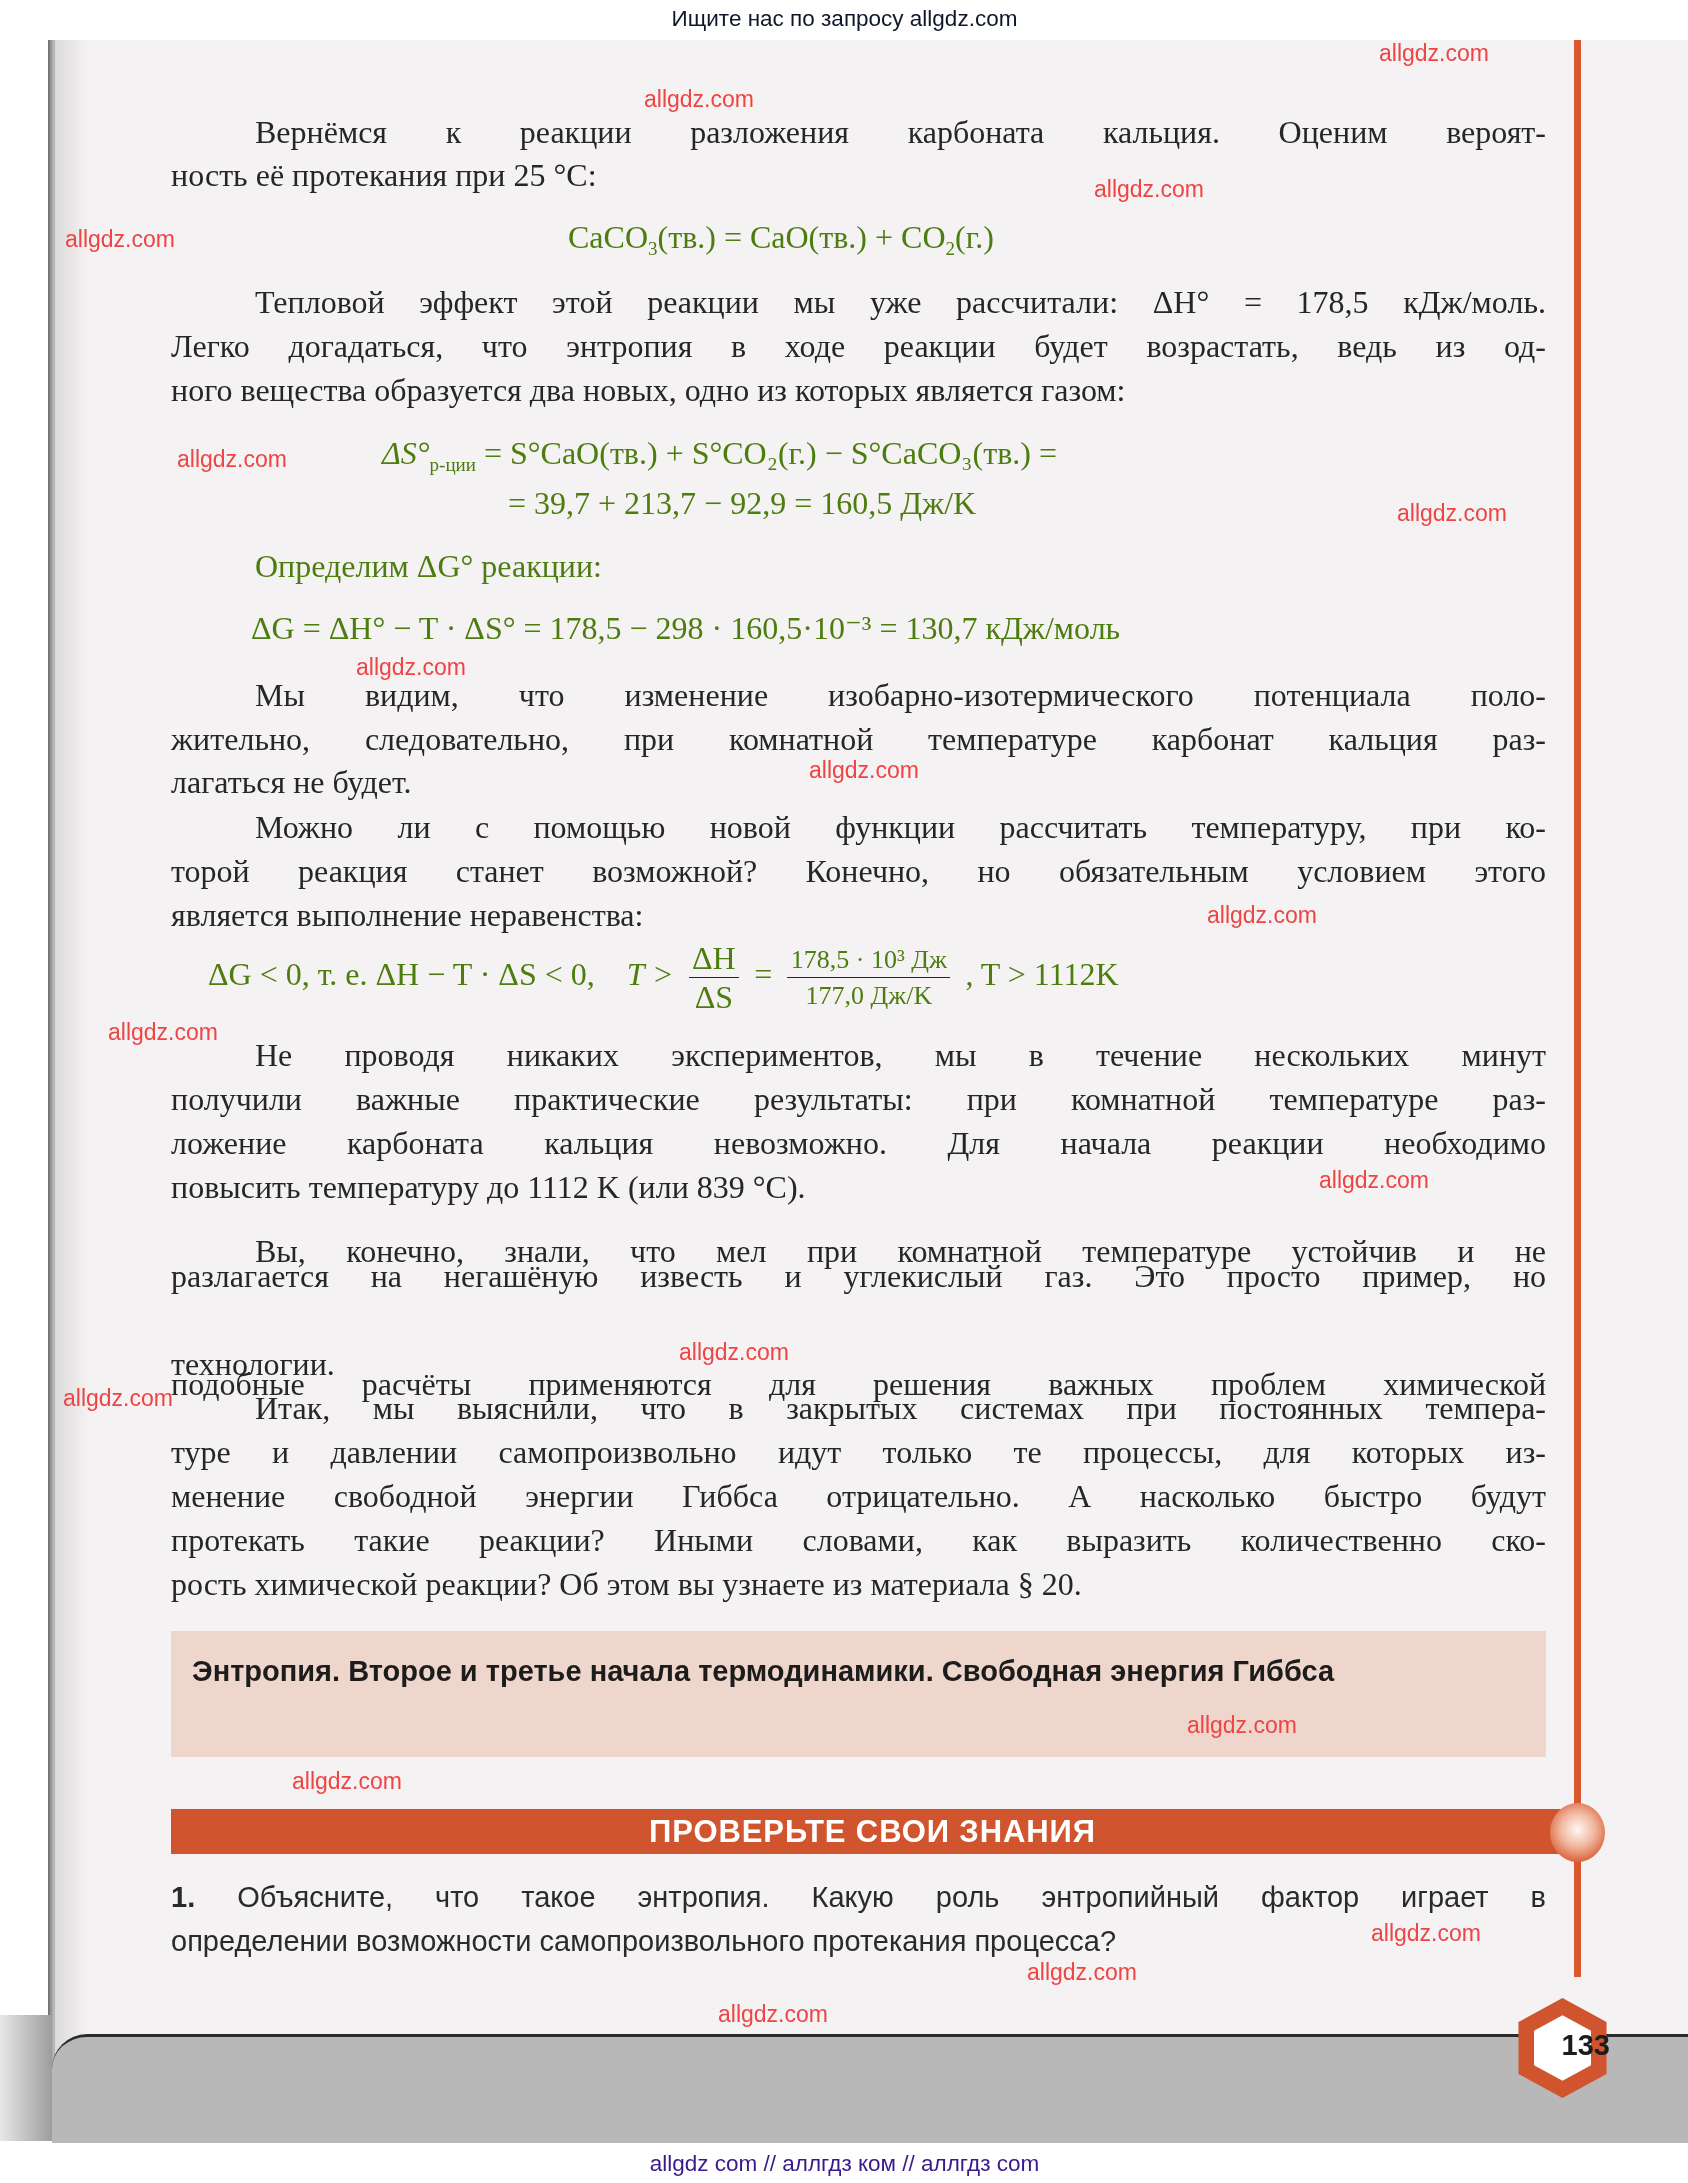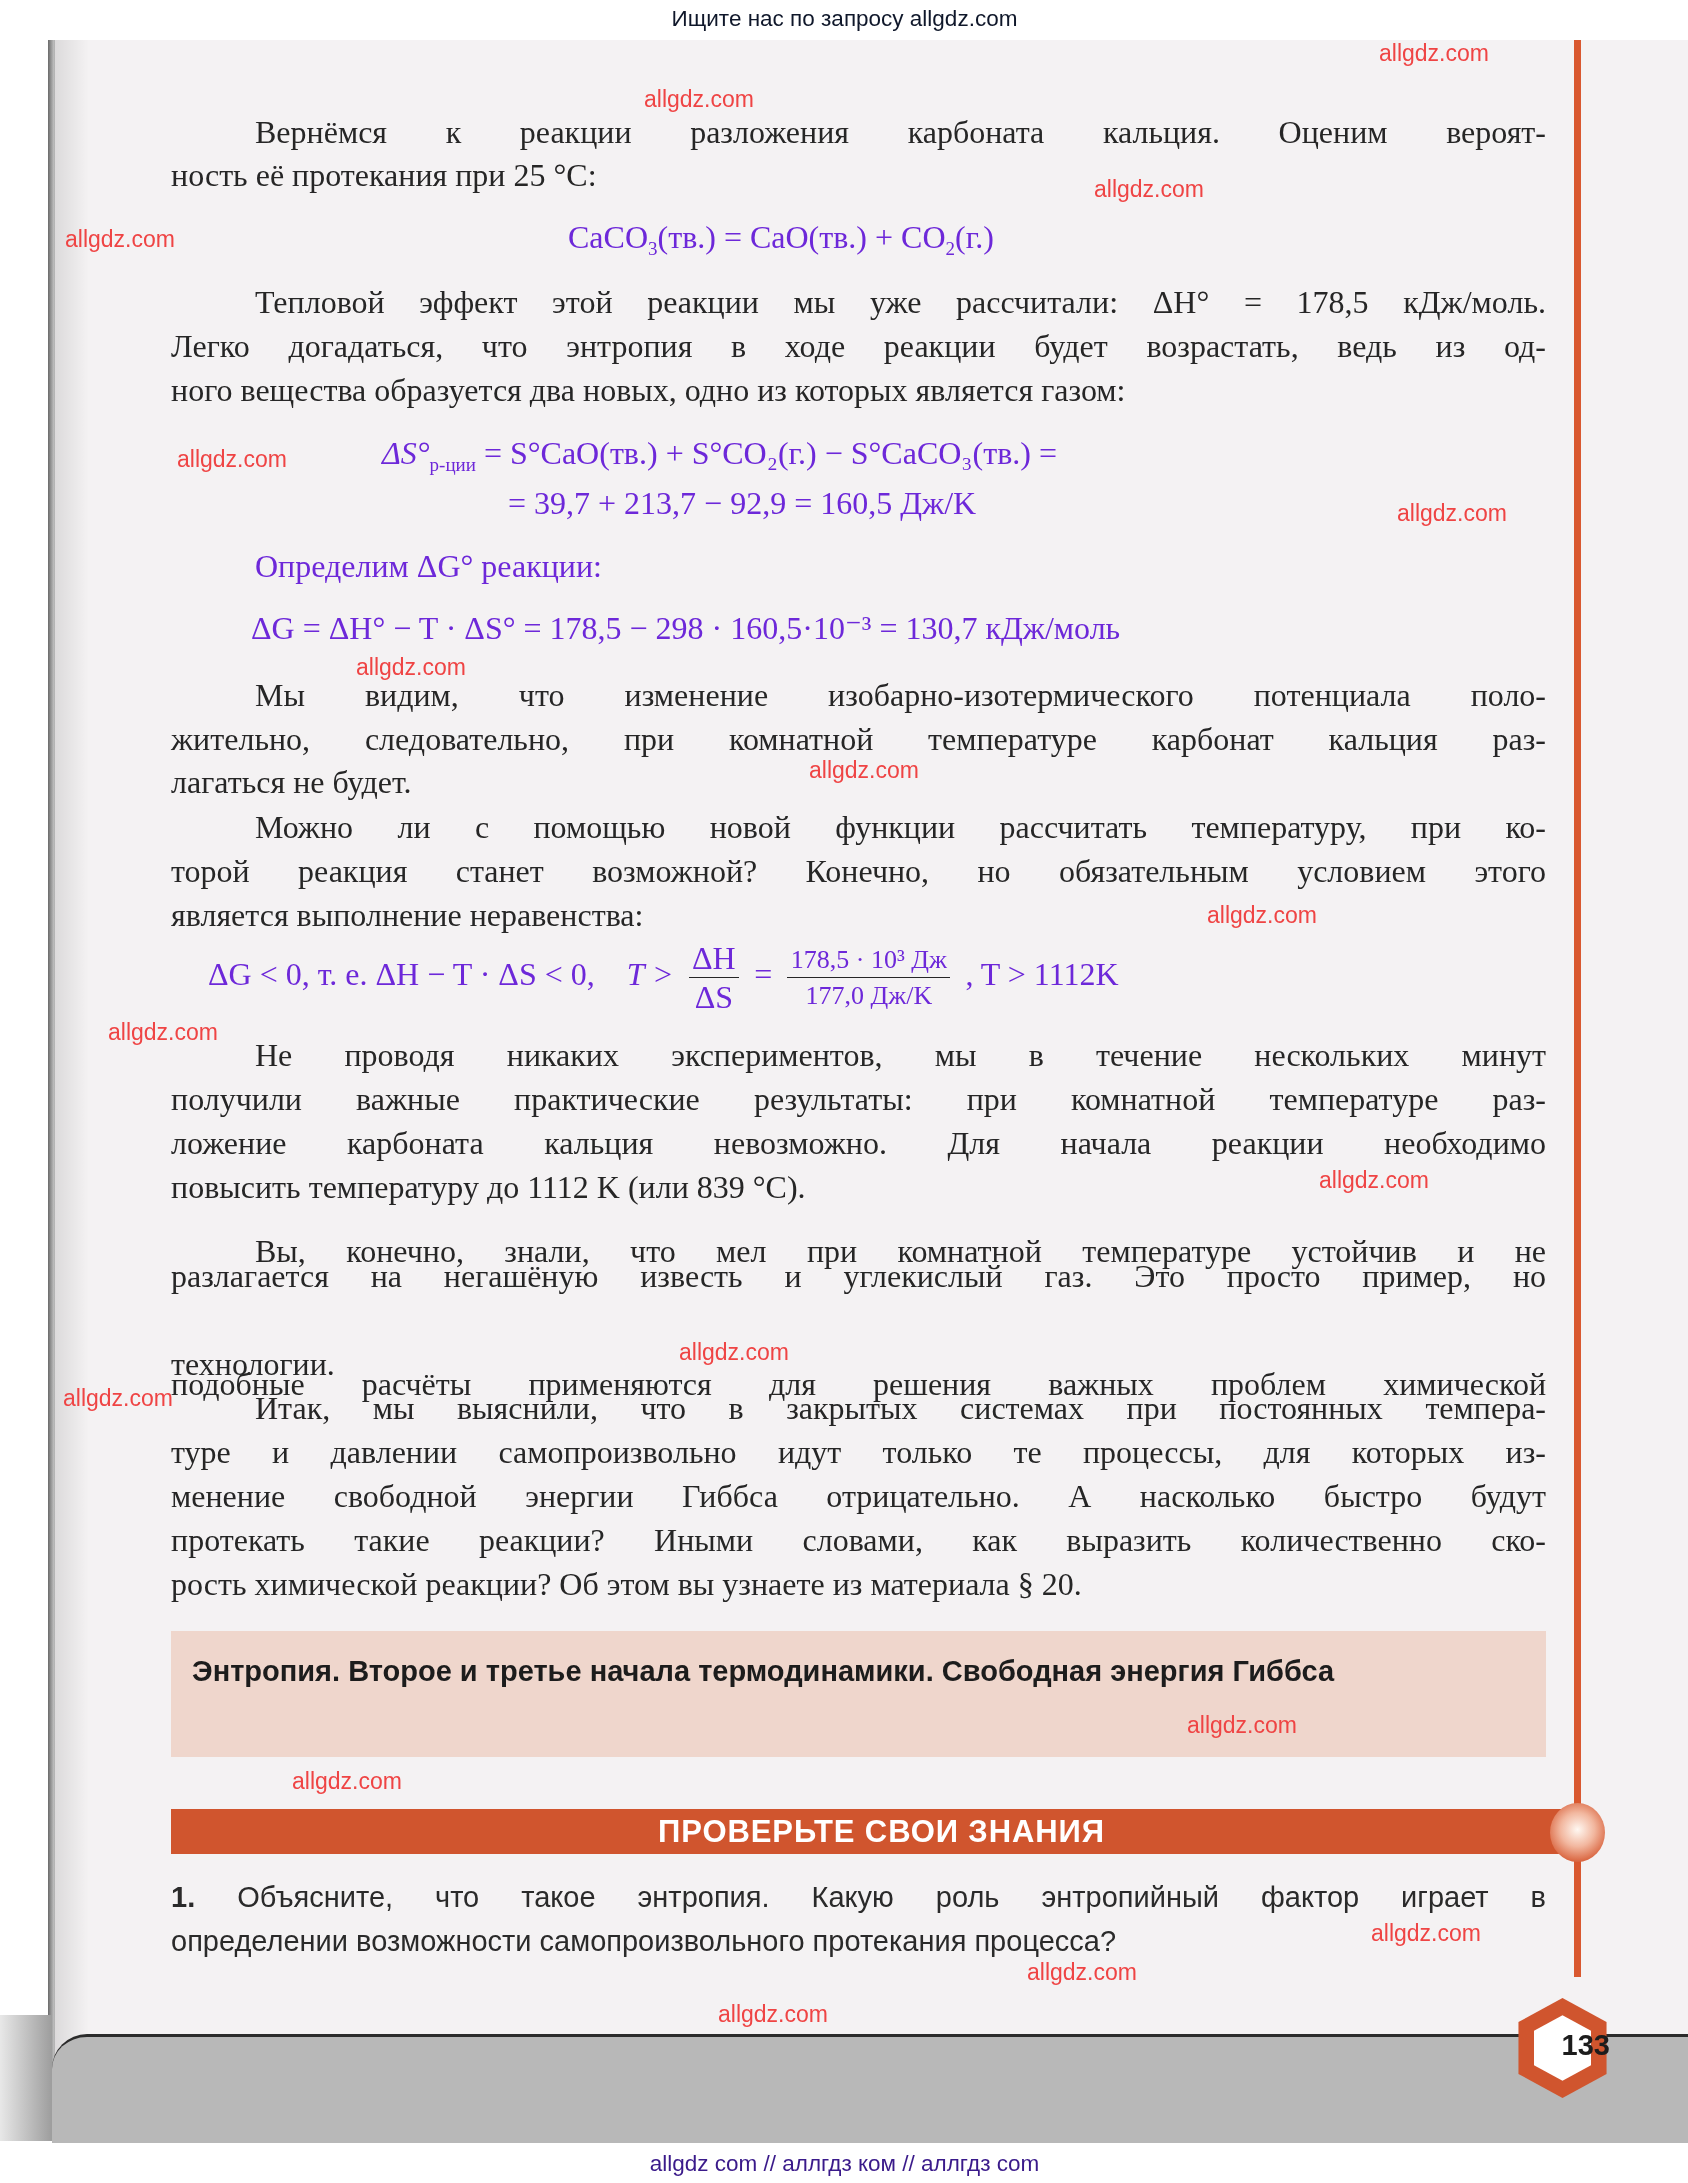--- a/index.html
+++ b/index.html
@@ -45,21 +45,21 @@
     font-size:22.5px; line-height:41px; background:#ffffff;
   }
   .line {
     position:absolute; left:171px; width:1375px; color:#262626;
     font-size:32px; line-height:43px; white-space:nowrap;
     text-align:justify; text-align-last:justify;
   }
   .line.first { left:255px; width:1291px; }
   .line.last { text-align-last:left; }
   .formula {
-    position:absolute; color:#6d28d9; font-size:32px; line-height:43px; white-space:nowrap;
+    position:absolute; color:#4d7c0f; font-size:32px; line-height:43px; white-space:nowrap;
   }
   .formula i { font-style:italic; }
   sub, sup { font-size:19px; }
   .frac {
     display:inline-block; vertical-align:middle; text-align:center; margin:0 7px;
   }
   .frac .num { display:block; border-bottom:1.7px solid #262626; padding:0 3.5px; line-height:38px; }
   .frac .den { display:block; line-height:38px; }
   .frac.small { font-size:26px; }
   .frac.small .num, .frac.small .den { line-height:35px; }
@@ -72,21 +72,21 @@
     font-family:"Liberation Sans", sans-serif; font-weight:bold; font-size:29px;
     line-height:42px; color:#1c1c1c; text-align:justify;
   }
   .check-bar {
     position:absolute; left:171px; top:1809px; width:1403px; height:45px;
     background:#d0552e;
   }
   .check-title {
     position:absolute; left:171px; top:1809px; width:1403px; height:32px;
     text-align:center; color:#ffffff; font-family:"Liberation Sans", sans-serif;
-    font-weight:bold; font-size:31px; line-height:45px; letter-spacing:0.9px;padding-left:9px;
+    font-weight:bold; font-size:31px; line-height:45px; letter-spacing:0.9px;
   }
   .check-ball {
     position:absolute; left:1550px; top:1803px; width:55px; height:59px; border-radius:50%;
     background:radial-gradient(circle at 50% 45%, #fff8f2 0%, #f2b79f 40%, #d65a33 80%);
   }
   .question {
     position:absolute; left:171px; width:1375px; font-family:"Liberation Sans", sans-serif;
     font-size:29px; line-height:42px; color:#2a2a2a;
     text-align:justify; text-align-last:justify; white-space:nowrap;
   }

